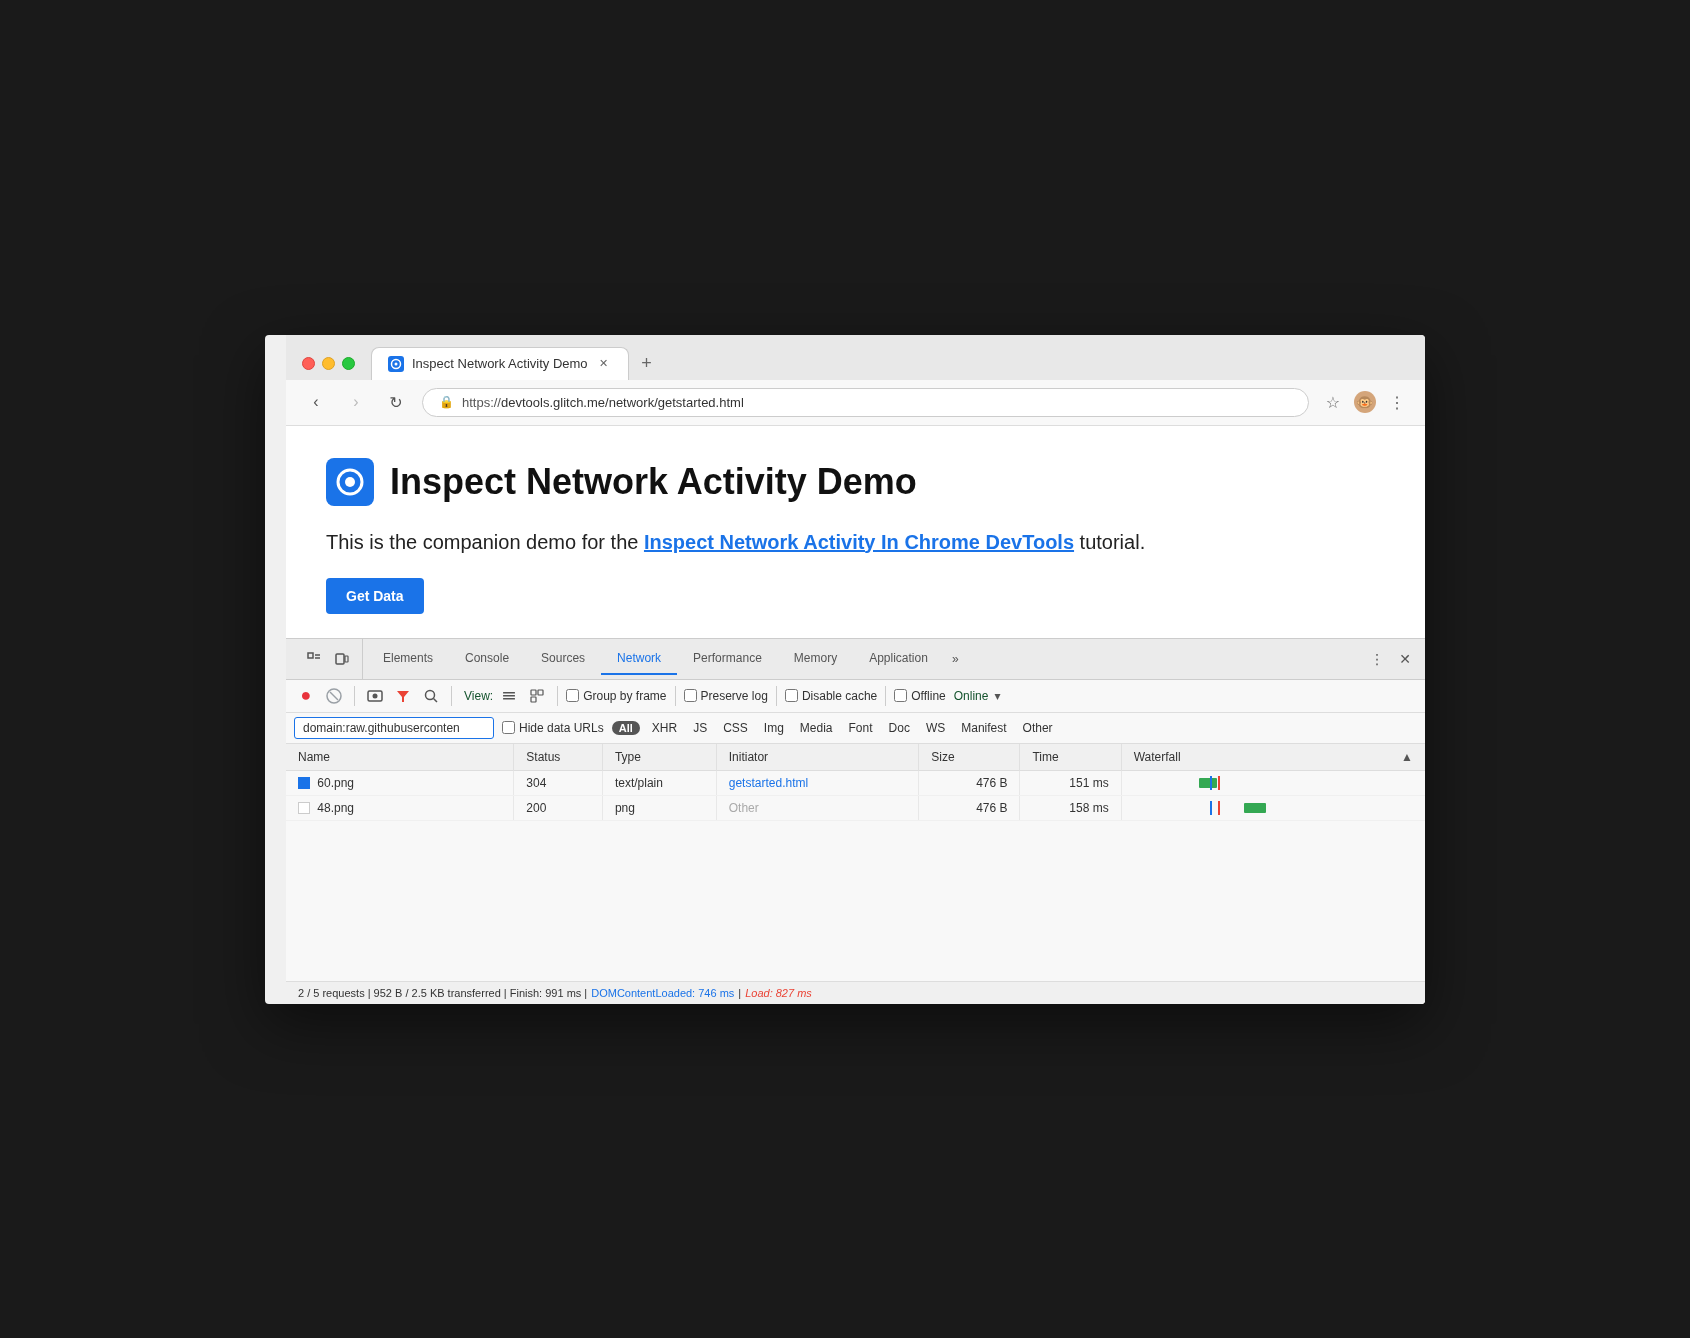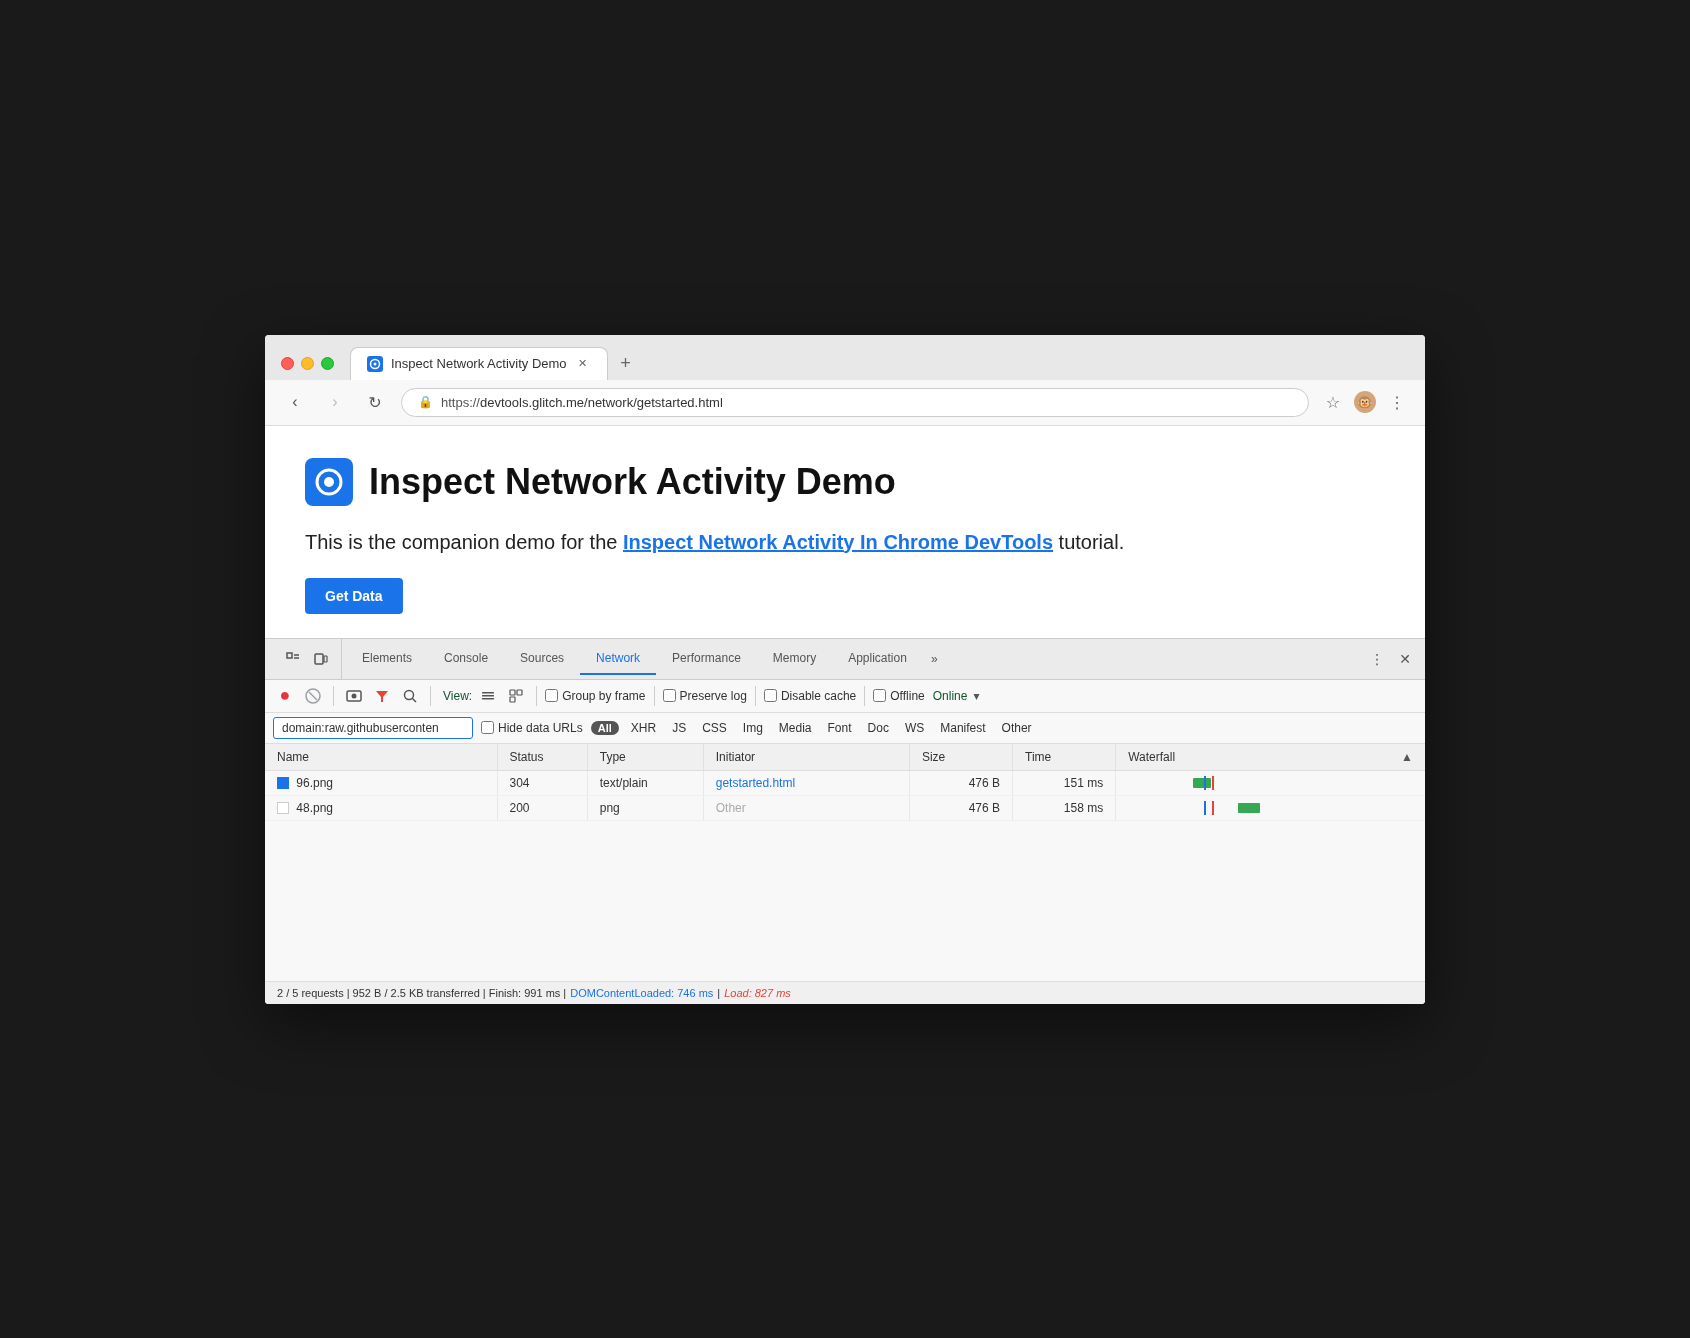--- a/index.html
+++ b/index.html
@@ -10,20 +10,21 @@
       align-items: center;
       min-height: 100vh;
       font-family: -apple-system, BlinkMacSystemFont, 'Segoe UI', sans-serif;
     }
     .browser-window {
       width: 1160px;
       background: #f0f0f0;
       border-radius: 4px;
       box-shadow: 0 20px 60px rgba(0,0,0,0.5);
       overflow: hidden;
+      padding-left: 21px;
     }
     
     .title-bar {
       background: #e8e8e8;
       padding: 12px 16px 0;
       display: flex;
       align-items: flex-end;
       gap: 8px;
     }
     .traffic-lights {
@@ -636,21 +637,21 @@
                 <span class="sort-arrow">▲</span>
               </div>
             </th>
           </tr>
         </thead>
         <tbody>
 
           <tr class="table-row">
             <td>
               <span class="file-icon-blue"></span>
-              <span>96.png</span>
+              <span>60.png</span>
             </td>
             <td>304</td>
             <td>text/plain</td>
             <td>
               <a class="initiator-link">getstarted.html</a>
             </td>
             <td style="text-align:right">476 B</td>
             <td style="text-align:right">151 ms</td>
             <td class="waterfall-cell">
               <div style="position:relative;height:14px;width:200px;">

